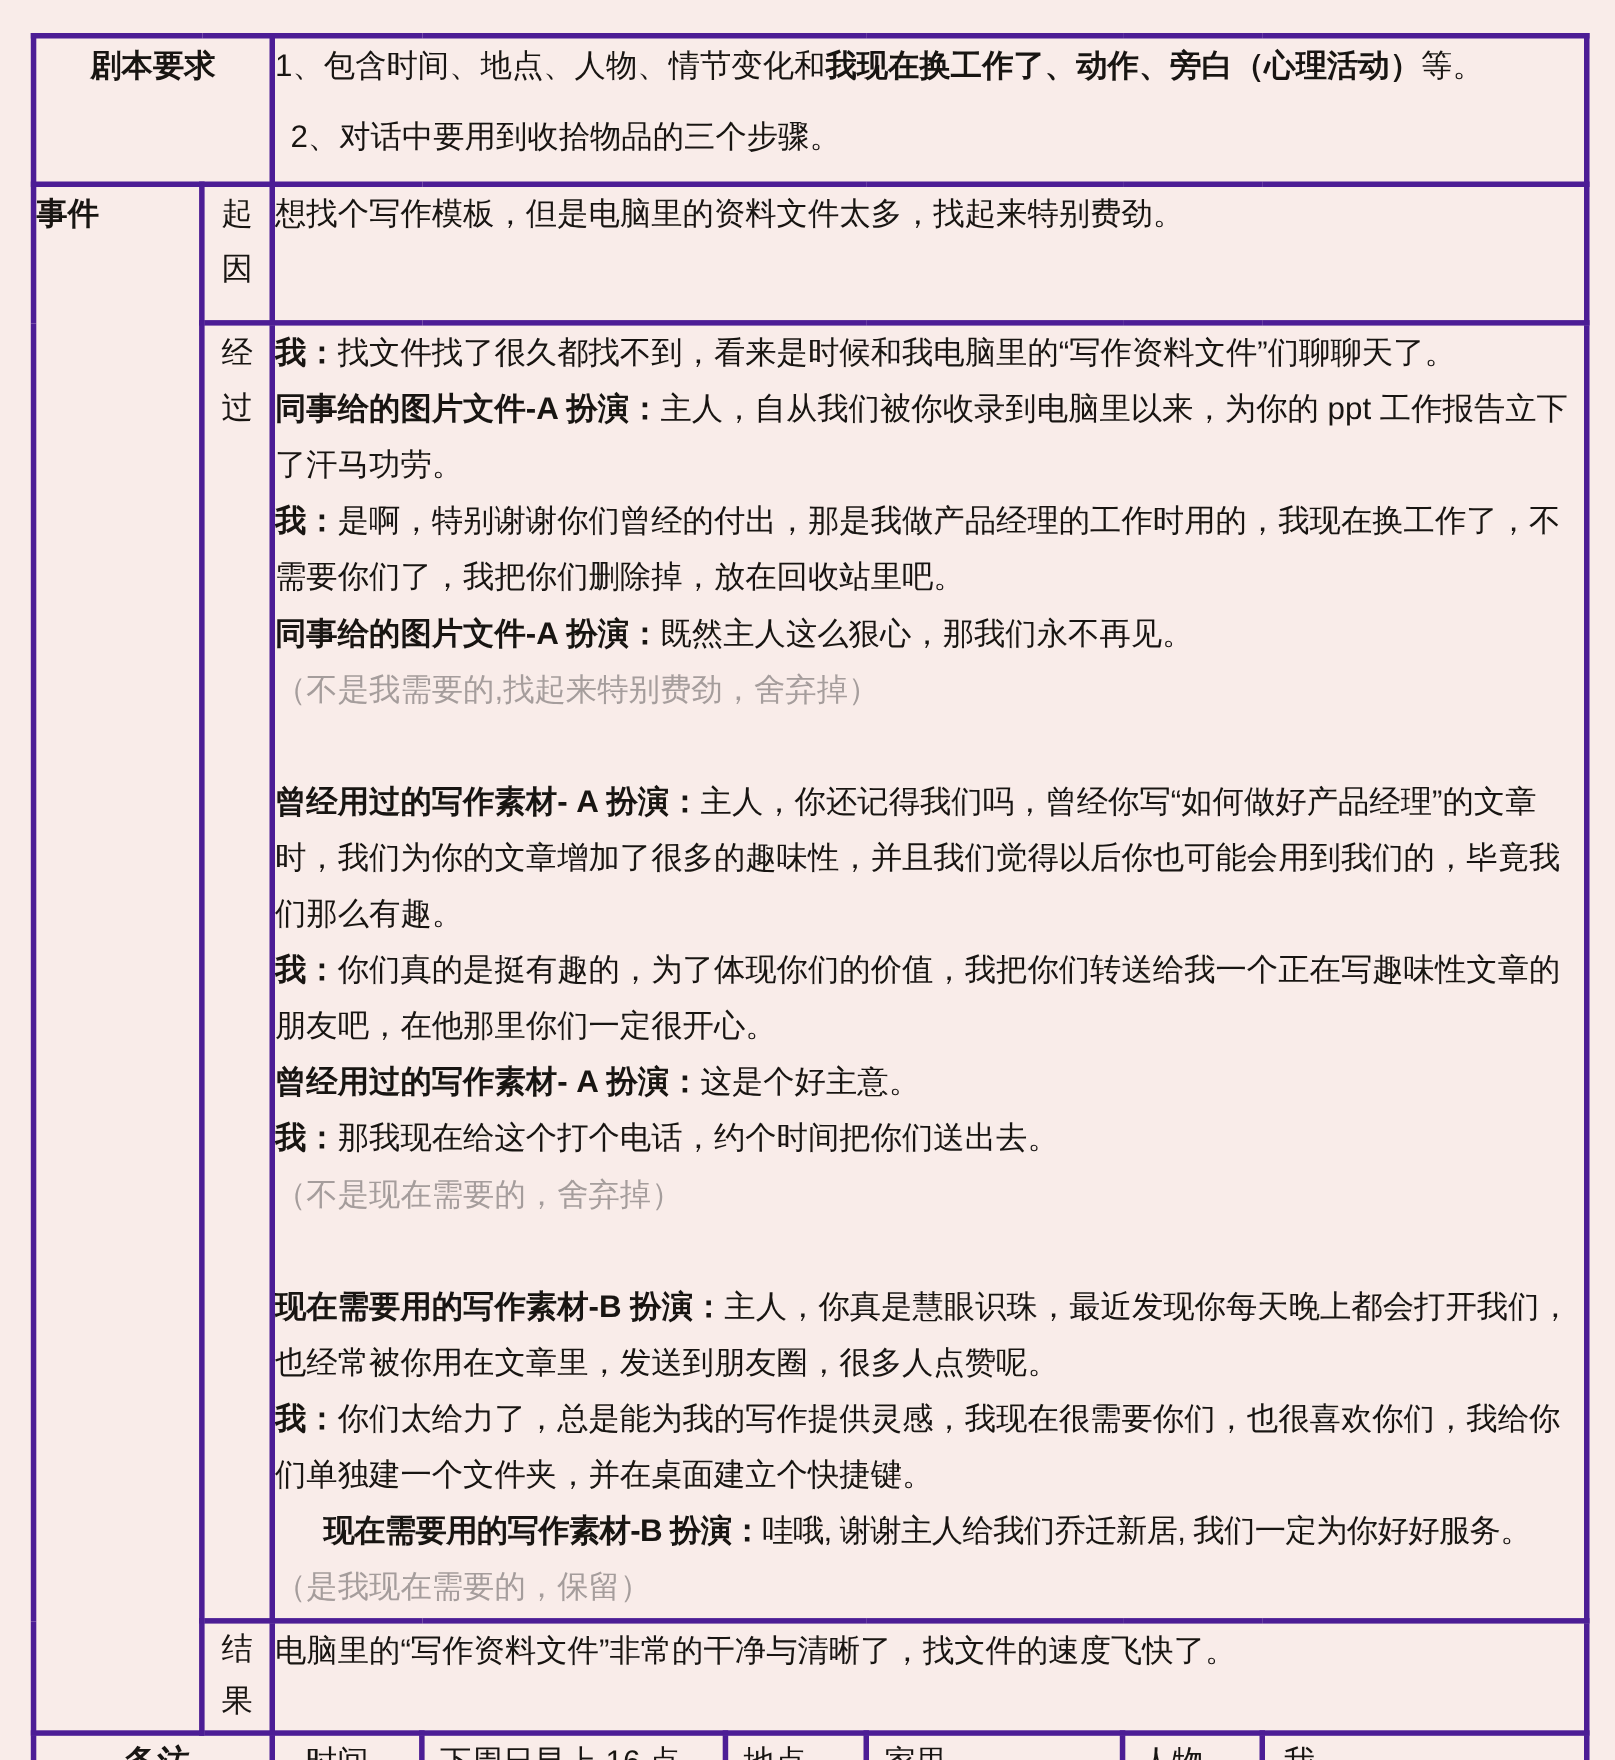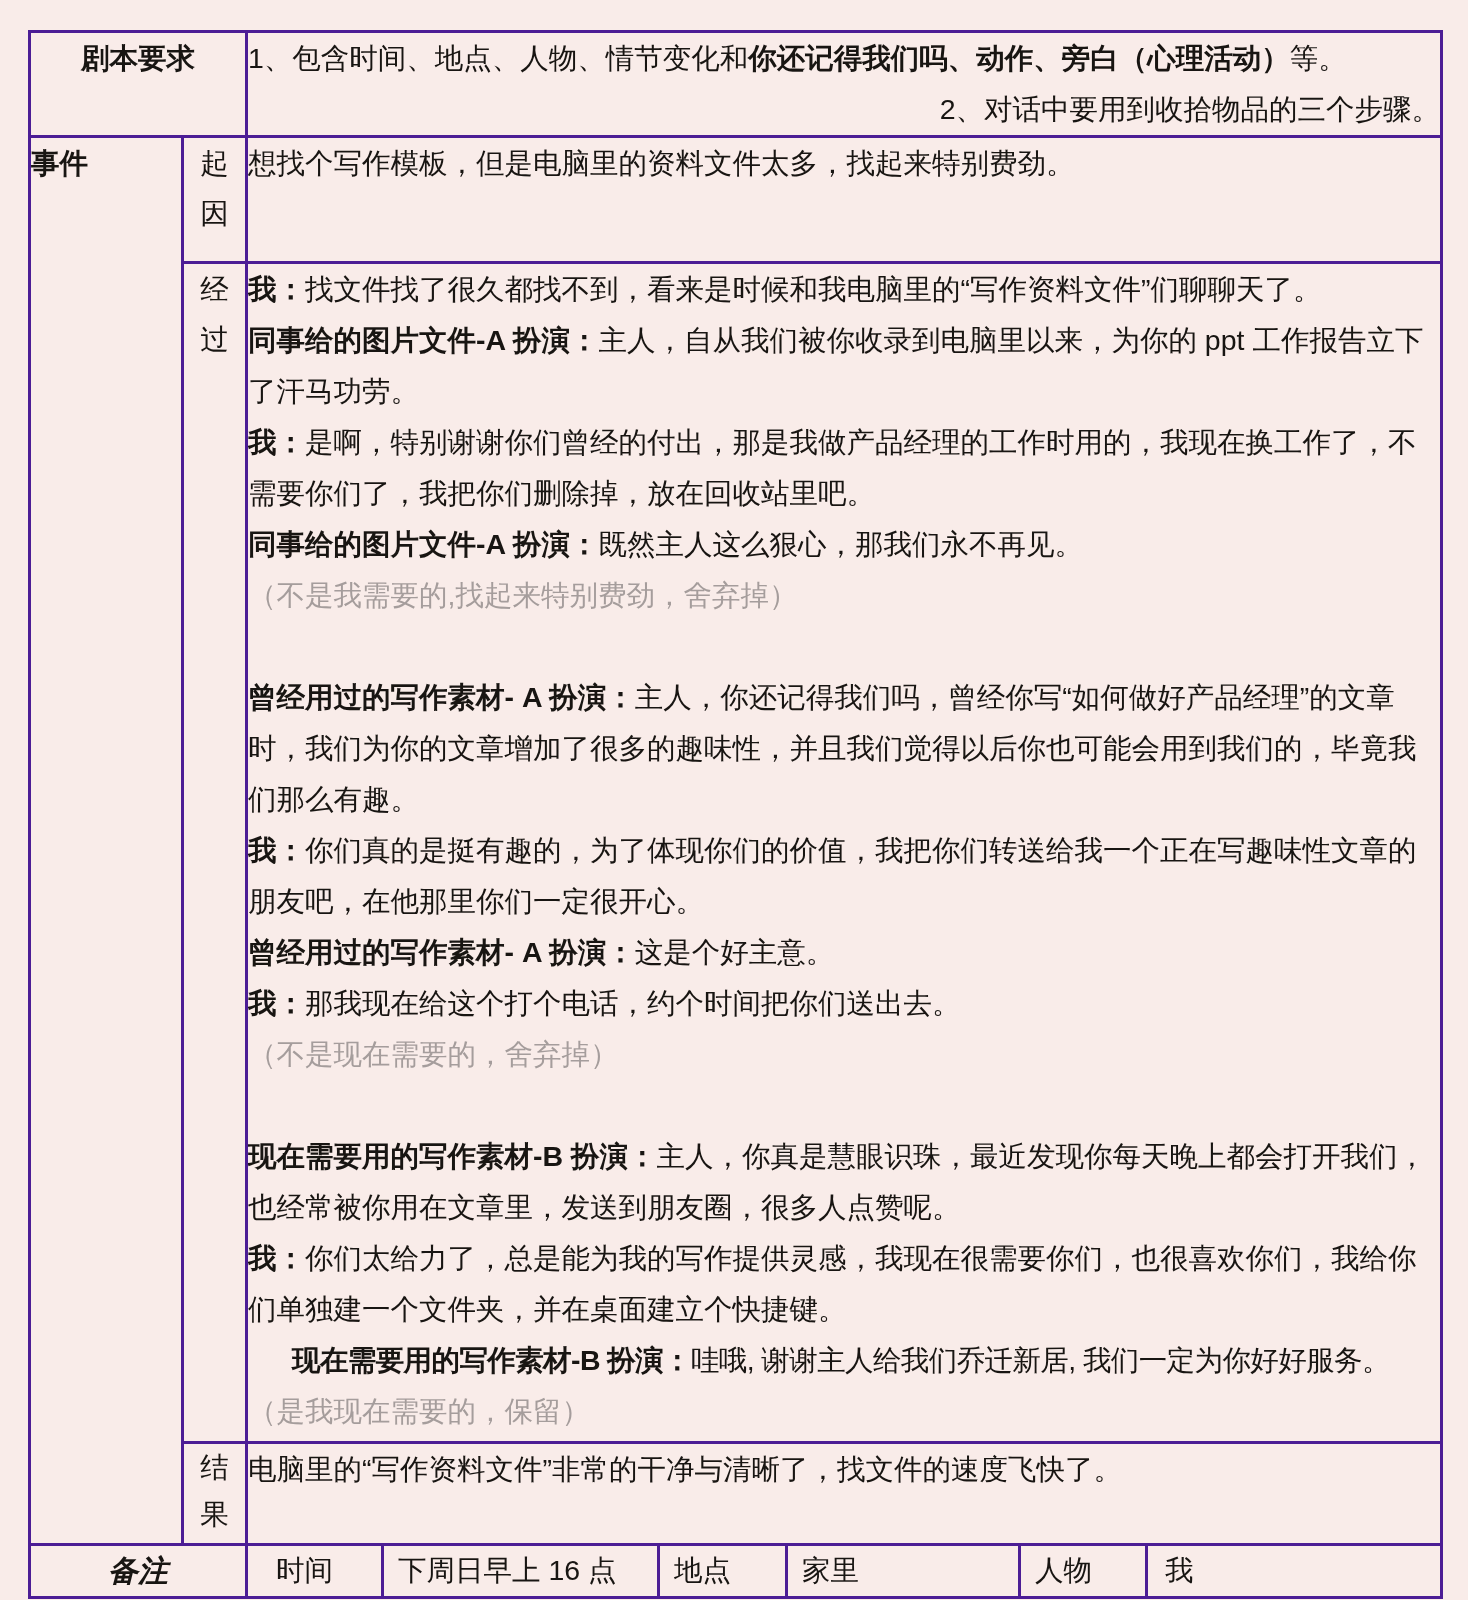--- a/index.html
+++ b/index.html
@@ -11,21 +11,21 @@
     position:relative;
     overflow:hidden;
   }
   table.doc {
     position:absolute; left:28px; top:30px;
     width:1412px;
     border-collapse:collapse;
     table-layout:fixed;
   }
   table.doc td {
-    border:3px solid #4c1d95;
+    border:5px solid #4c1d95;
     vertical-align:top;
     padding:0;
     font-size:28.5px;
     line-height:51px;
     overflow:hidden;
   }
   
   td.lab   { font-weight:bold; font-size:30px; }
   td.cen   { text-align:center; }
   td.req-lab { padding-top:5px; }
@@ -64,22 +64,22 @@
       <col style="width:127px">
       <col style="width:295px">
   </colgroup>
   <tbody>
     <tr style="height:100px">
       <td colspan="2" class="lab cen req-lab">
         <span>剧本要求</span>
       </td>
       <td colspan="6" class="content req-content">
         <div id="req-lines">
-            <p style="margin: 0px;">1、包含时间、地点、人物、情节变化和<b>你还记得我们吗、动作、旁白（心理活动）</b>等。</p>
-            <p style="margin: 0px; text-align: right;">2、对话中要用到收拾物品的三个步骤。</p>
+            <p style="margin: 0px;">1、包含时间、地点、人物、情节变化和<b>我现在换工作了、动作、旁白（心理活动）</b>等。</p>
+            <p style="margin: 14px;">2、对话中要用到收拾物品的三个步骤。</p>
           </div>
       </td>
     </tr>
     <tr style="height:126px">
       <td rowspan="3" class="lab evt-lab">
         <span>事件</span>
       </td>
       <td class="cause-lab">
         <span class="vword">起因</span>
       </td>

